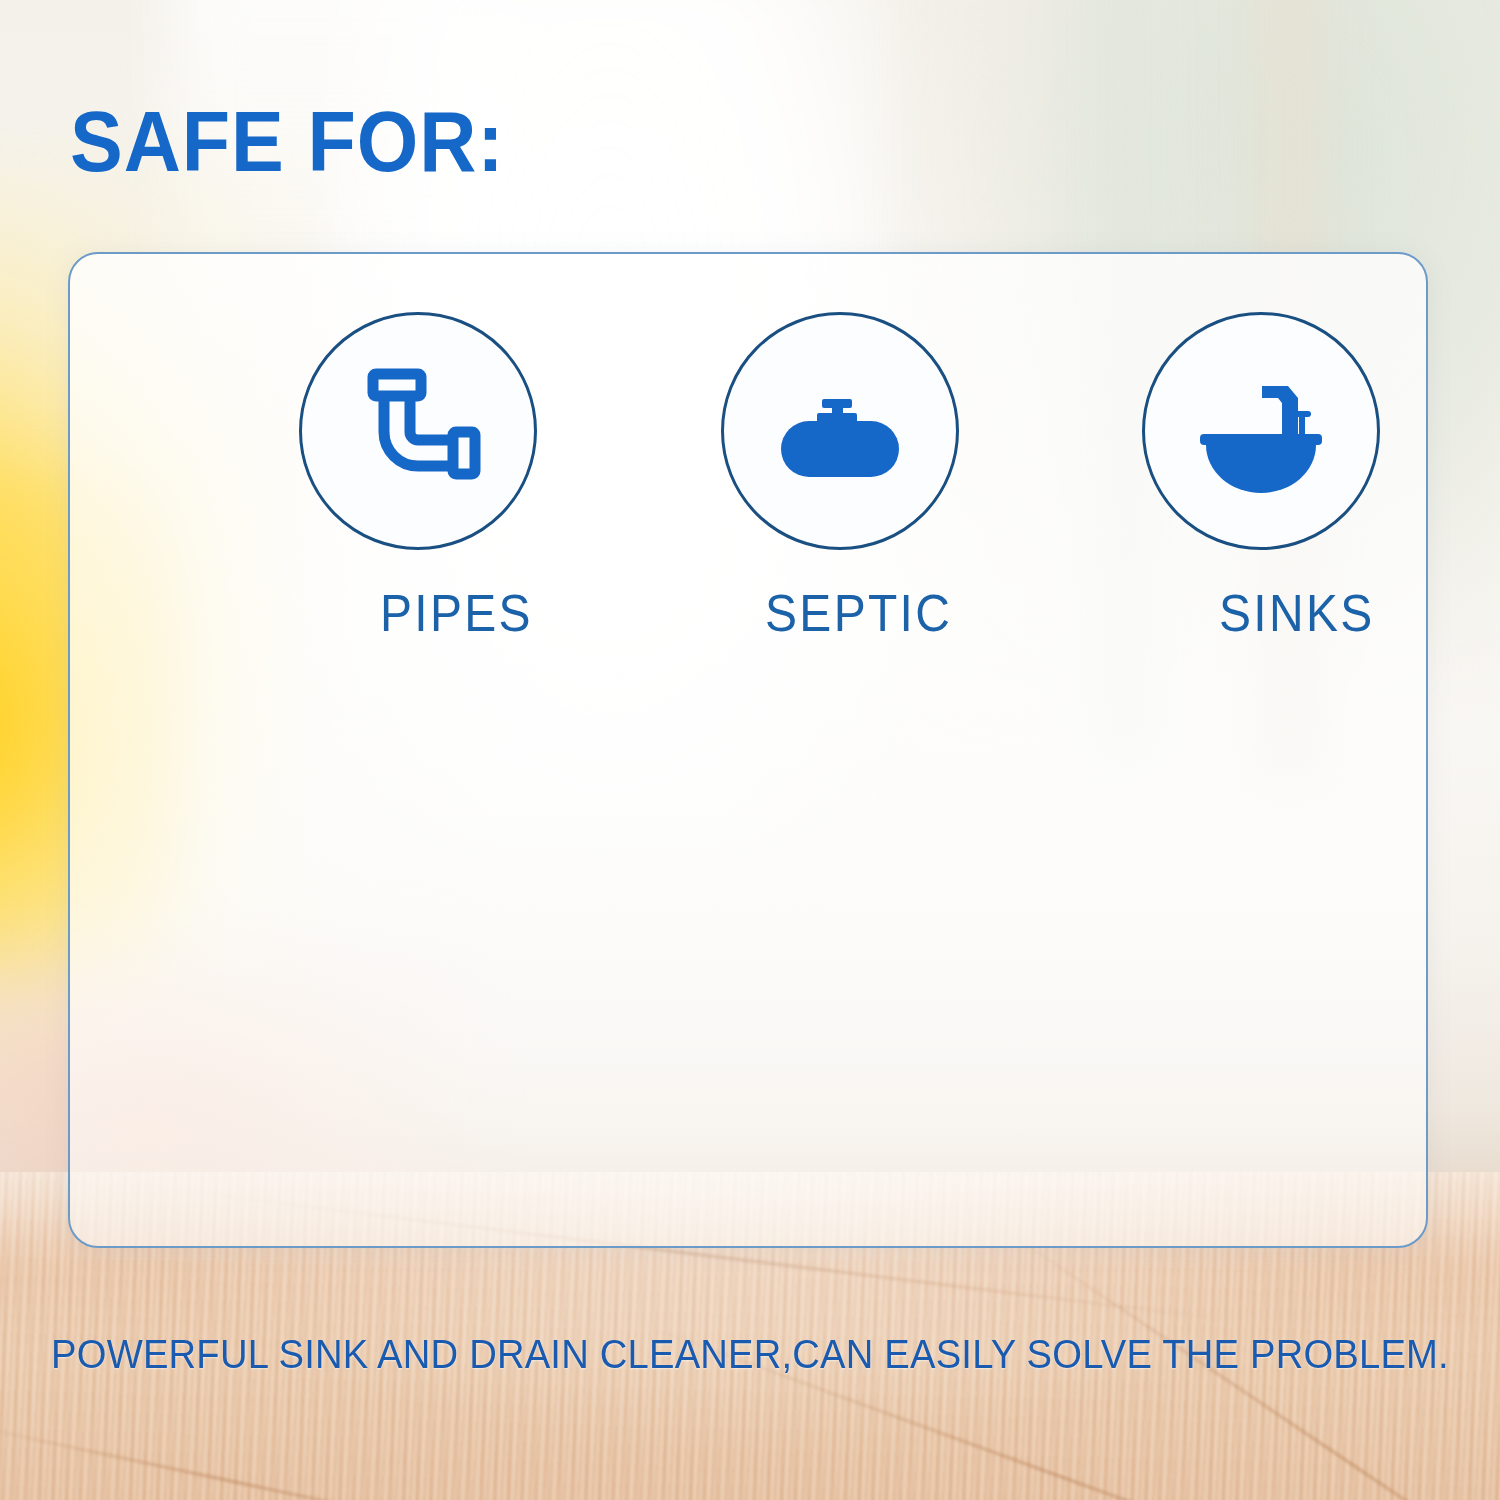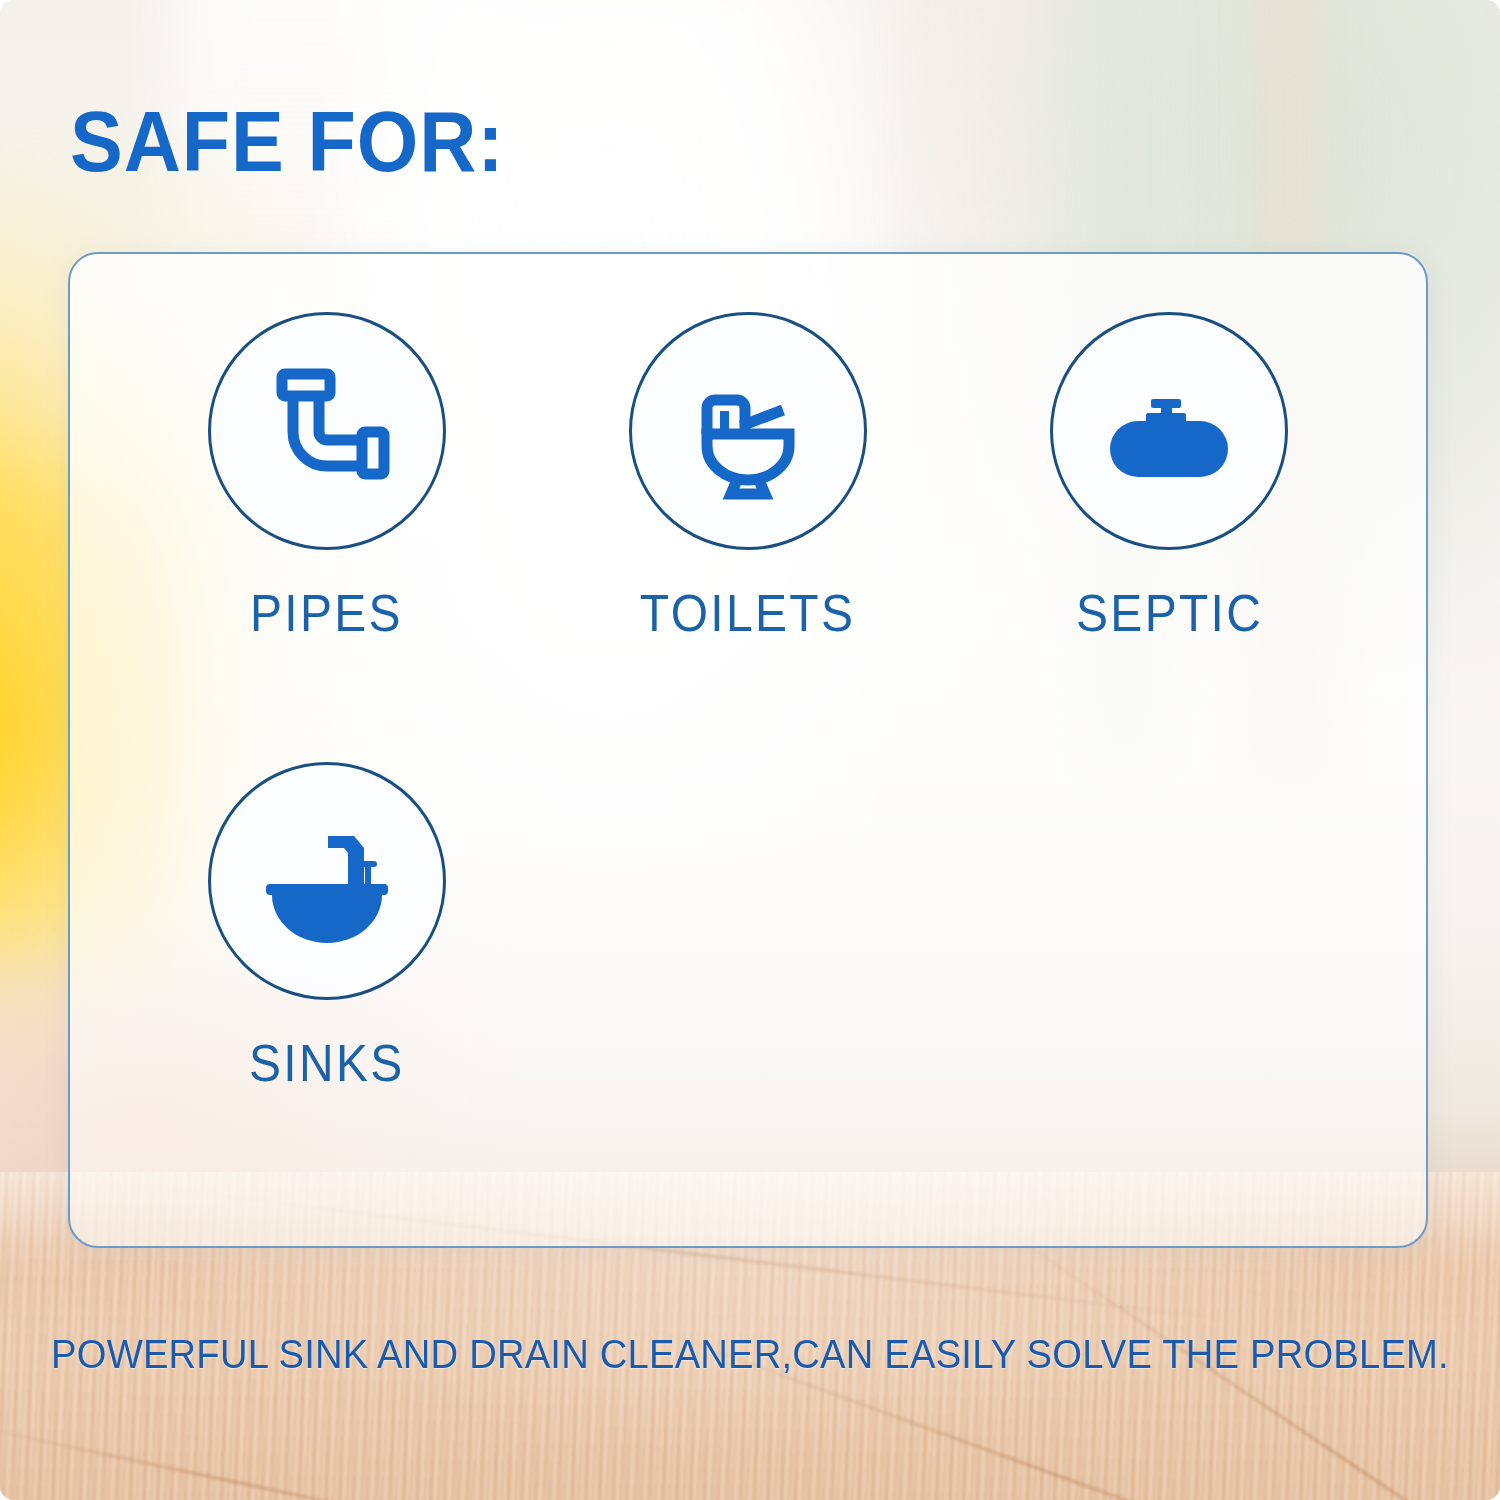--- a/index.html
+++ b/index.html
@@ -9,21 +9,20 @@
     background: #ffffff;
   }
 
   #stage {
     position: relative;
     width: 1500px;
     height: 1500px;
     overflow: hidden;
     font-family: "Liberation Sans", sans-serif;
     background: #f3efe9;
-    border-radius: 14px;
   }
 
   
   .bg-base {
     position: absolute;
     inset: 0;
     background:
       linear-gradient(180deg,
         #f4f1ea 0%,
         #f7f5f0 18%,
@@ -193,21 +192,21 @@
     display: grid;
     grid-template-columns: repeat(3, 1fr);
     grid-template-rows: repeat(2, 1fr);
     padding: 58px 46px 34px 46px;
     box-sizing: border-box;
   }
 
   .cell {
     display: flex;
     flex-direction: column;
-    align-items: center;
+    align-items: flex-end;
     justify-content: flex-start;
   }
 
   .icon-circle {
     width: 238px;
     height: 238px;
     border-radius: 50%;
     border: 3px solid #1a4f82;
     background: rgba(252,253,255,0.88);
     display: flex;
@@ -279,35 +278,20 @@
               <rect x="30" y="18" width="48" height="22" rx="3"></rect>
               <path d="M41 40 L41 76 A34 34 0 0 0 75 110 L110 110"></path>
               <path d="M67 40 L67 76 A8 8 0 0 0 75 84 L110 84"></path>
               <rect x="110" y="76" width="22" height="42" rx="3"></rect>
             </g>
           </svg>
         </div>
         <div class="cell-label">PIPES</div>
       </div>
 
-      <div class="cell">
-        <div class="icon-circle">
-          <svg width="150" height="150" viewBox="0 0 150 150">
-            <g fill="none" stroke="#1668c8" stroke-width="11" stroke-linecap="butt" stroke-linejoin="miter">
-              <path d="M34 52 a8 8 0 0 1 8-8 h22 a8 8 0 0 1 8 8 v26"></path>
-              <path d="M34 52 v26"></path>
-              <path d="M34 78 h82 v12 a41 34 0 0 1 -41 34 a41 34 0 0 1 -41 -34 z"></path>
-              <path d="M64 124 l-6 14 h34 l-6 -14"></path>
-              <path d="M68 70 L110 54"></path>
-            </g>
-            <rect x="47" y="55" width="9" height="20" fill="#1668c8"></rect>
-          </svg>
-        </div>
-        <div class="cell-label">TOILETS</div>
-      </div>
 
       <div class="cell">
         <div class="icon-circle">
           <svg width="150" height="150" viewBox="0 0 150 150">
             <g fill="#1668c8">
               <rect x="57" y="43" width="30" height="9" rx="2"></rect>
               <rect x="67" y="49" width="11" height="11"></rect>
               <rect x="52" y="57" width="40" height="10" rx="2"></rect>
               <rect x="16" y="65" width="118" height="56" rx="28"></rect>
             </g>

